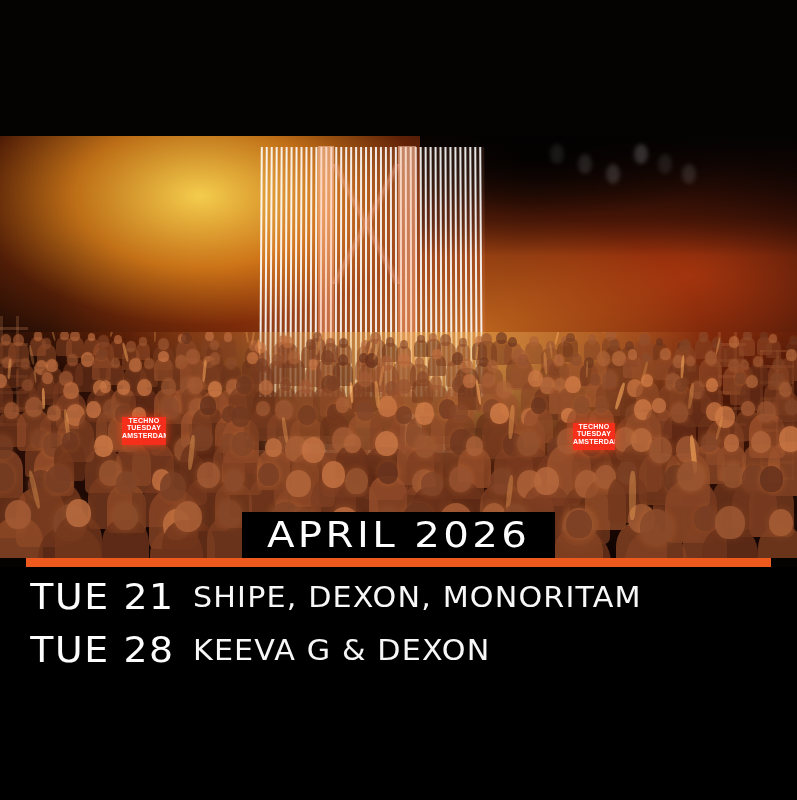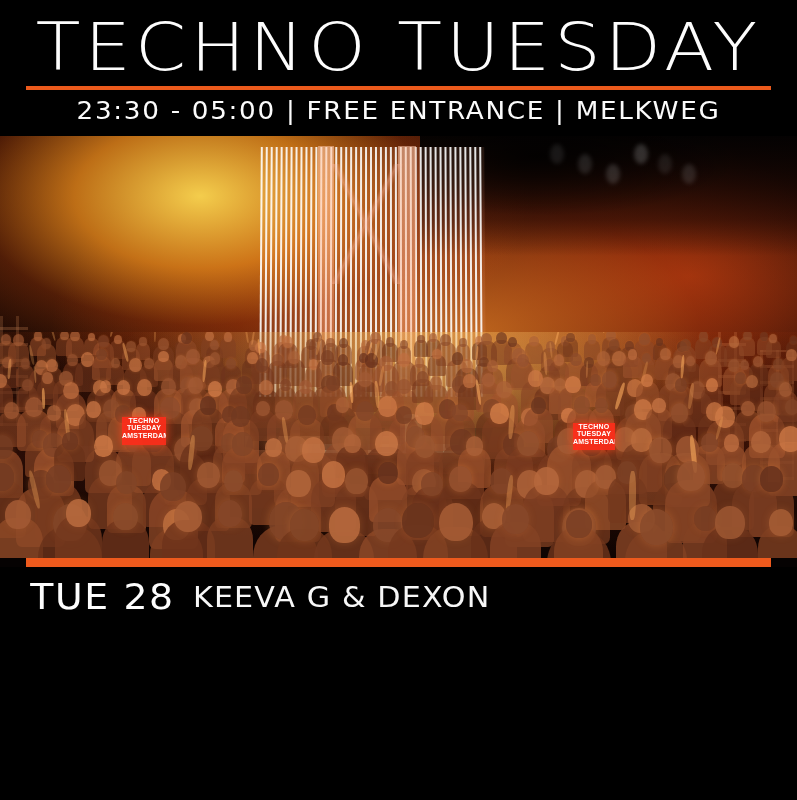--- a/index.html
+++ b/index.html
@@ -284,25 +284,20 @@
     font-family:"DejaVu Sans", sans-serif;
     transform:scaleX(1.04);
     transform-origin:left center;
   }
 </style>
 </head>
 <body>
 
 <div id="poster">
 
-  <div class="header">
-    <div class="title">TECHNO TUESDAY</div>
-    <div class="title-rule"></div>
-    <div class="subtitle">23:30 - 05:00  |  FREE ENTRANCE |  MELKWEG</div>
-  </div>
 
   <div class="photo">
     <div class="ph-wash"></div>
     <div class="ph-ceiling">
         <div class="ph-truss" style="left: 130px; top: 8px; opacity: 0.35;"></div>
         <div class="ph-truss" style="left: 158px; top: 18px; opacity: 0.47;"></div>
         <div class="ph-truss" style="left: 186px; top: 28px; opacity: 0.59;"></div>
         <div class="ph-truss" style="left: 214px; top: 8px; opacity: 0.71;"></div>
         <div class="ph-truss" style="left: 238px; top: 18px; opacity: 0.35;"></div>
         <div class="ph-truss" style="left: 262px; top: 28px; opacity: 0.47;"></div>
@@ -934,22 +929,29 @@
           <span>AMSTERDAM</span>
         </div>
         <div class="ph-sign" style="left: 573px; top: 287px; width: 42px; height: 27px; font-size: 7px;">
           <span>TECHNO</span>
           <span>TUESDAY</span>
           <span>AMSTERDAM</span>
         </div>
       </div>
   </div>
 
+  <div class="month-box">
+    <div class="month-label">APRIL 2026</div>
+  </div>
   <div class="month-rule"></div>
 
   <div class="lineup">
+    <div class="row">
+      <div class="row-date">TUE 21</div>
+      <div class="row-artists">SHIPE, DEXON, MONORITAM</div>
+    </div>
     <div class="row">
       <div class="row-date">TUE 28</div>
       <div class="row-artists">KEEVA G &amp; DEXON</div>
     </div>
   </div>
 
 </div>
 
 </body></html>

